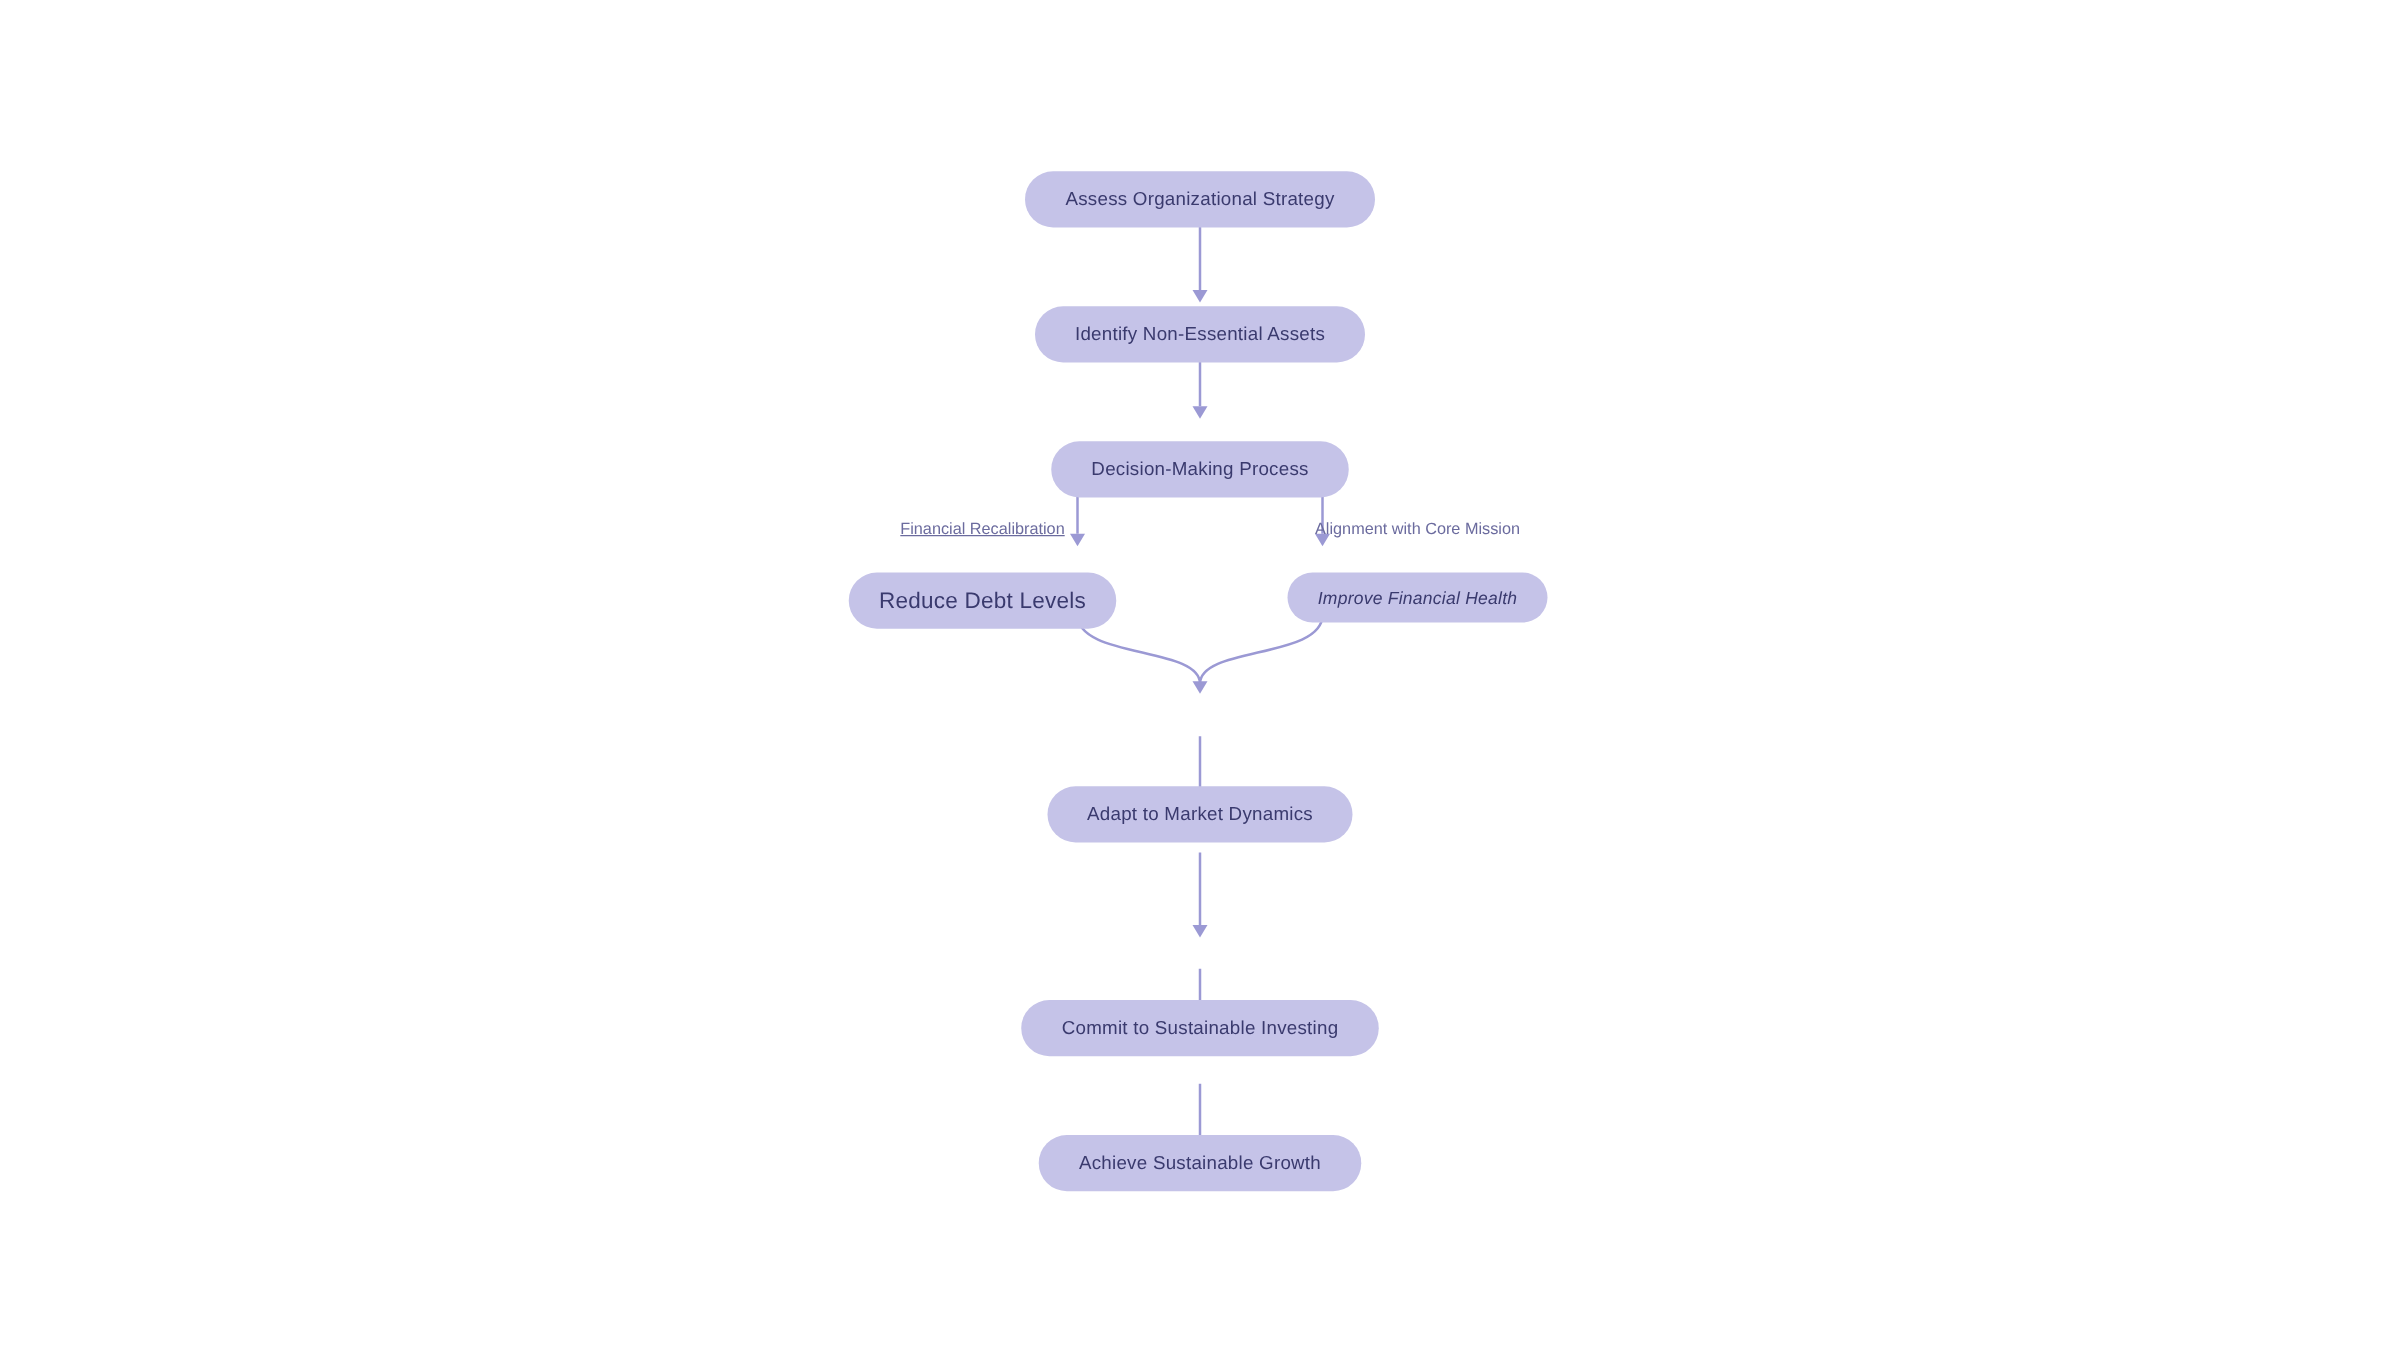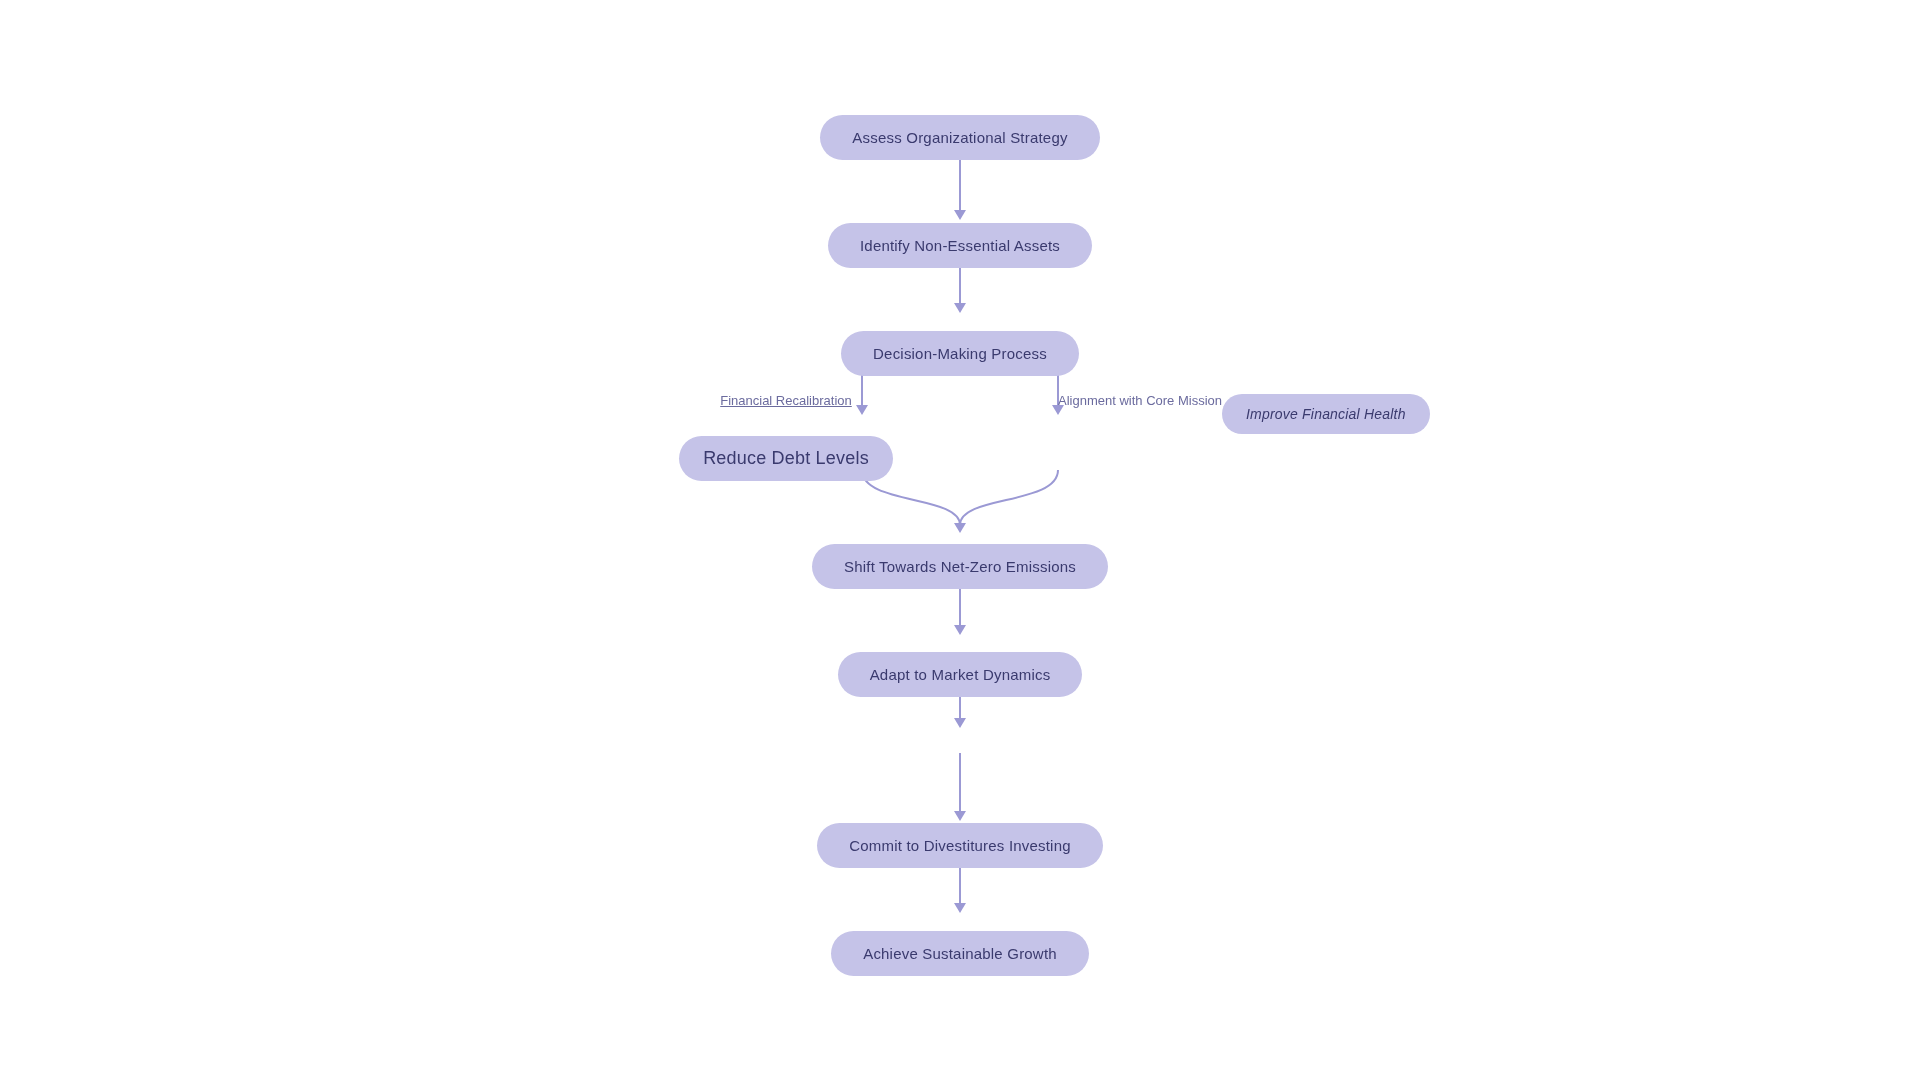--- a/index.html
+++ b/index.html
@@ -93,45 +93,42 @@
     </div>
 
     <div style="height:17px;"></div>
     <div style="display:flex;flex-direction:row;align-items:flex-start;justify-content:center;width:100%;gap:0px;">
 
       <div style="display:flex;flex-direction:column;align-items:center;width:152px;position:relative;left:-98px;">
         <div class="branch-label" style="margin-bottom:28px;text-decoration:underline;">Financial Recalibration</div>
         <div class="node" style="font-size:18px;padding:12px 24px;">Reduce Debt Levels</div>
       </div>
 
-      <div style="display:flex;flex-direction:row;align-items:center;width:152px;position:relative;left:98px;">
+      <div style="display:flex;flex-direction:column;align-items:center;width:152px;position:relative;left:98px;">
         <div class="branch-label" style="margin-bottom:28px;">Alignment with Core Mission</div>
         <div class="node" style="font-size:14px;padding:12px 24px;font-style:italic;">Improve Financial Health</div>
       </div>
     </div>
 
     <div style="height:63px;"></div>
 
-    <div>
-      <div class="node">Shift Towards Net-Zero Emissions</div>
-    </div>
 
     <div style="height:63px;"></div>
 
     <div>
       <div class="node">Adapt to Market Dynamics</div>
     </div>
 
     <div style="height:63px;"></div>
 
 
     <div style="height:63px;"></div>
 
     <div>
-      <div class="node">Commit to Divestitures Investing</div>
+      <div class="node">Commit to Sustainable Investing</div>
     </div>
 
     <div style="height:63px;"></div>
 
     <div>
       <div class="node">Achieve Sustainable Growth</div>
     </div>
   </div>
 </div>
 

